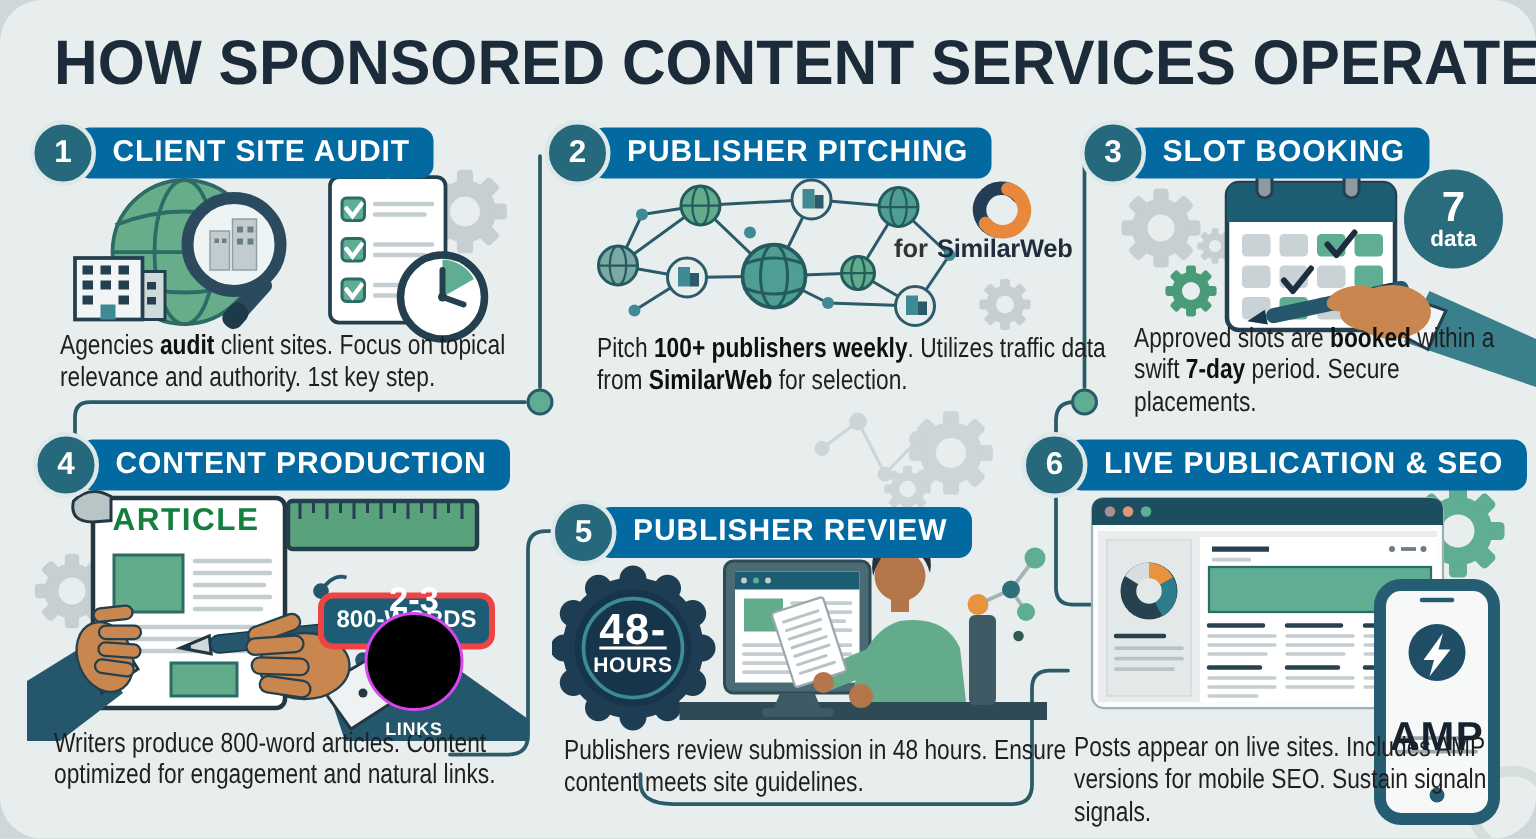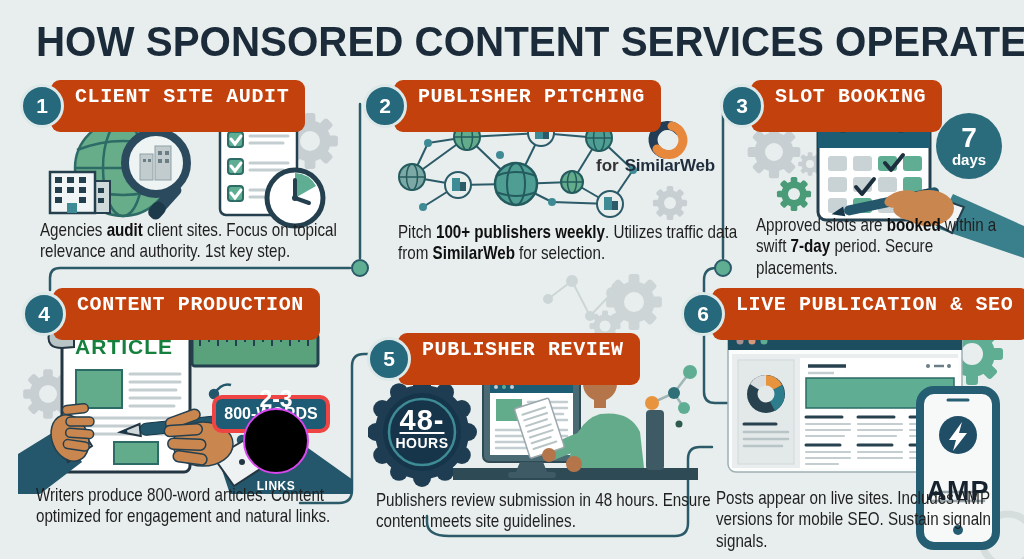--- a/index.html
+++ b/index.html
@@ -1,25 +1,25 @@
 <!DOCTYPE html>
 <html><head>
 <meta charset="utf-8">
 <style>
   html,body{margin:0;padding:0;background:#cfd8d8;}
   .canvas{position:relative;width:1024px;height:559px;background:#e8eeed;overflow:hidden;
-          font-family:"Liberation Sans",sans-serif;}
+          font-family:"Liberation Sans",sans-serif;border-radius:28px;}
   .title{position:absolute;left:36px;top:18px;font-size:42px;font-weight:bold;color:#1c2b39;
          letter-spacing:0px;white-space:nowrap;transform:scaleX(0.96);transform-origin:0 0;}
   .step-header{position:absolute;display:flex;align-items:center;z-index:5;}
   .num{width:38px;height:38px;border-radius:50%;background:#26687c;border:3px solid #dde8e8;
        color:#fff;font-weight:bold;font-size:21px;display:flex;align-items:center;justify-content:center;
        z-index:6;flex:0 0 auto;}
-  .banner{margin-left:-13px;padding:5px 16px 24px 24px;background:#c2410c;color:#fff;font-weight:bold;
-          font-size:20px;border-radius:9px;letter-spacing:0.6px;white-space:nowrap;font-family:Liberation Mono, monospace;}
+  .banner{margin-left:-13px;padding:5px 16px 6px 24px;background:#0369a1;color:#fff;font-weight:bold;
+          font-size:20px;border-radius:9px;letter-spacing:0.6px;white-space:nowrap;}
   .desc{position:absolute;font-size:18.5px;line-height:1.16;color:#1f1f1f;margin:0;z-index:4;
         transform:scaleX(0.82);transform-origin:0 0;}
   .desc b{color:#101010;}
   .art{position:absolute;z-index:2;}
   .overlay{position:absolute;z-index:1;left:0;top:0;}
   .badge-circle{position:absolute;border-radius:50%;background:#2a6b7c;color:#fff;display:flex;
         flex-direction:column;align-items:center;justify-content:center;z-index:5;text-align:center;}
   .badge-days{left:936px;top:113px;width:66px;height:66px;}
   .badge-days .v{font-size:28px;font-weight:bold;line-height:1;}
   .badge-days .u{font-size:15px;font-weight:bold;line-height:1.1;}
@@ -553,21 +553,21 @@
   <p class="desc" style="left:756px;top:214px;width:320px;"><span>Approved slots are </span><b>booked</b><span> within a swift </span><b>7-day</b><span> period. Secure placements.</span></p>
   <p class="desc" style="left:36px;top:484px;width:380px;"><span>Writers produce 800-word articles. Content optimized for engagement and natural links.</span></p>
   <p class="desc" style="left:376px;top:489px;width:420px;"><span>Publishers review submission in 48 hours. Ensure content meets site guidelines.</span></p>
   <p class="desc" style="left:716px;top:487px;width:390px;"><span>Posts appear on live sites. Includes AMP versions for mobile SEO. Sustain signaln signals.</span></p>
 
   <div class="sw-line">
     <span>for</span><b>SimilarWeb</b>
   </div>
   <div class="badge-circle badge-days">
     <span class="v">7</span>
-    <span class="u">days</span>
+    <span class="u">data</span>
   </div>
   <div class="article-label">ARTICLE</div>
   <div class="pill">800-WORDS</div>
   <div class="badge-circle badge-links">
     <span class="v">2-3</span>
     <span class="u">LINKS</span>
   </div>
   <div class="badge-hours">
     <div class="v">48-</div>
     <div class="u">HOURS</div>

